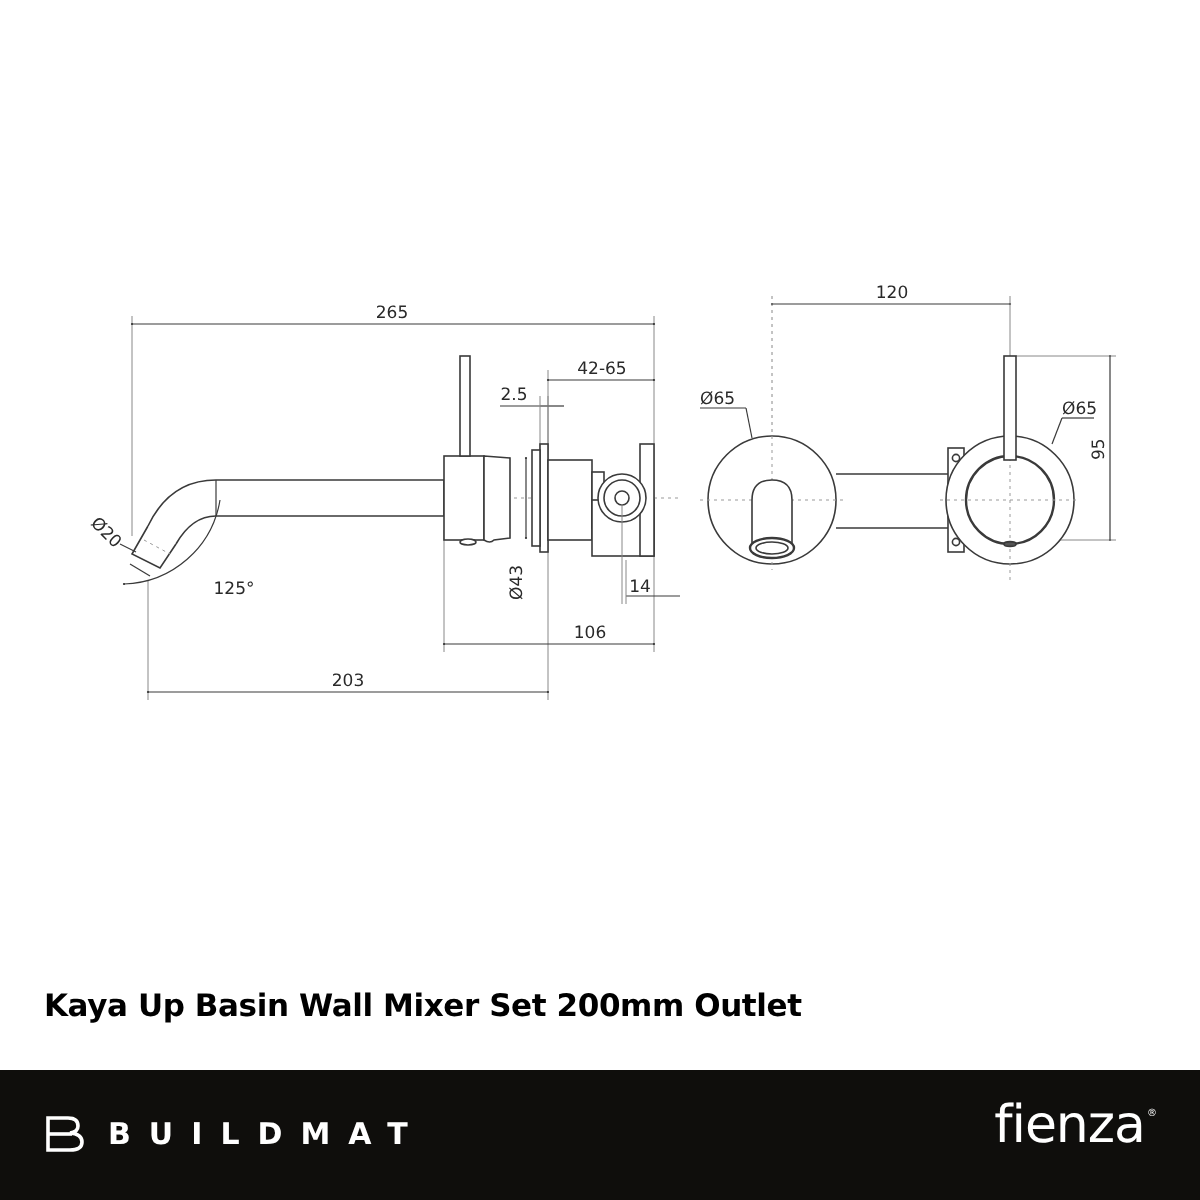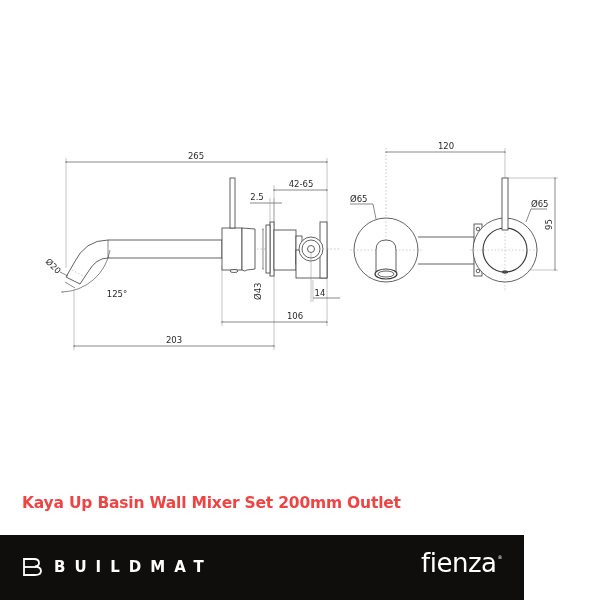--- a/index.html
+++ b/index.html
@@ -1,20 +1,20 @@
 <!DOCTYPE html>
 <html><head>
 <meta charset="utf-8">
 <style>
   html, body { margin:0; padding:0; }
   body { width:600px; height:600px; background:#ffffff; position:relative; overflow:hidden; font-family:"Liberation Sans", sans-serif; }
   #drawing { position:absolute; left:0; top:0; width:600px; height:480px; }
   .dim-text { font-family:"DejaVu Sans", sans-serif; font-size:8.5px; fill:#2a2a2a; }
-  .title { position:absolute; left:22px; top:494px; font-family:"DejaVu Sans", sans-serif; font-weight:bold; font-size:15.5px; color:#ef4444; letter-spacing:-0.2px; }
-  .footer { position:absolute; left:0; top:535px; width:524px; height:65px; background:#0f0e0c;text-align:center; }
+  .title { position:absolute; left:22px; top:494px; font-family:"DejaVu Sans", sans-serif; font-weight:bold; font-size:15.5px; color:#000000; letter-spacing:-0.2px; }
+  .footer { position:absolute; left:0; top:535px; width:600px; height:65px; background:#0f0e0c;text-align:center; }
   .bm-logo { position:absolute; left:22px; top:22px; display:flex; align-items:center; }
   .bm-text { color:#fff; font-family:"DejaVu Sans", sans-serif; font-weight:bold; font-size:15px; letter-spacing:9px; margin-left:10px; }
   .fienza { position:absolute; right:22px; top:13px; color:#fff; font-family:"DejaVu Sans", sans-serif; font-size:26px; letter-spacing:-0.5px; }
   .fienza sup { font-size:5px; vertical-align:top; position:relative; top:6px; margin-left:1px; }
 </style>
 </head>
 <body>
 
 <svg id="drawing" viewBox="0 0 600 480" xmlns="http://www.w3.org/2000/svg">
   <defs>

